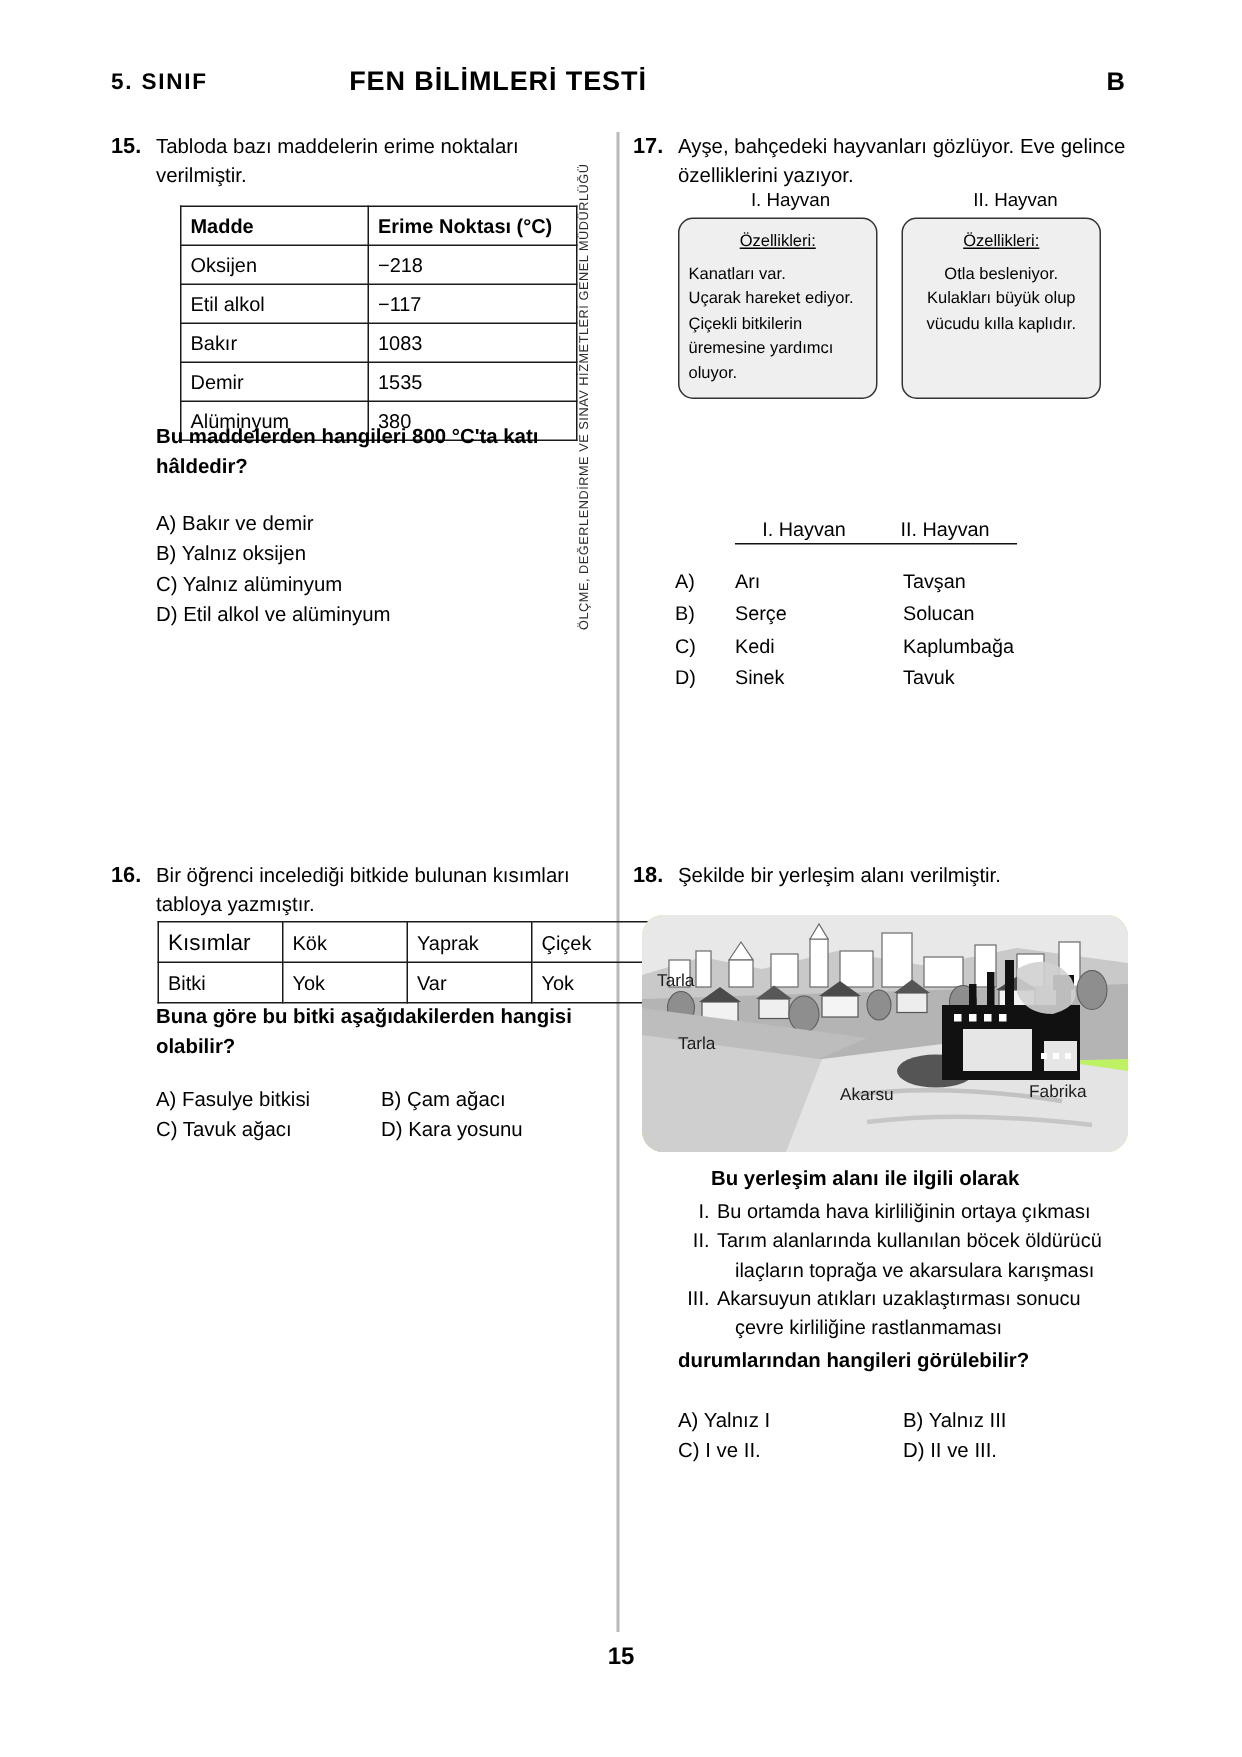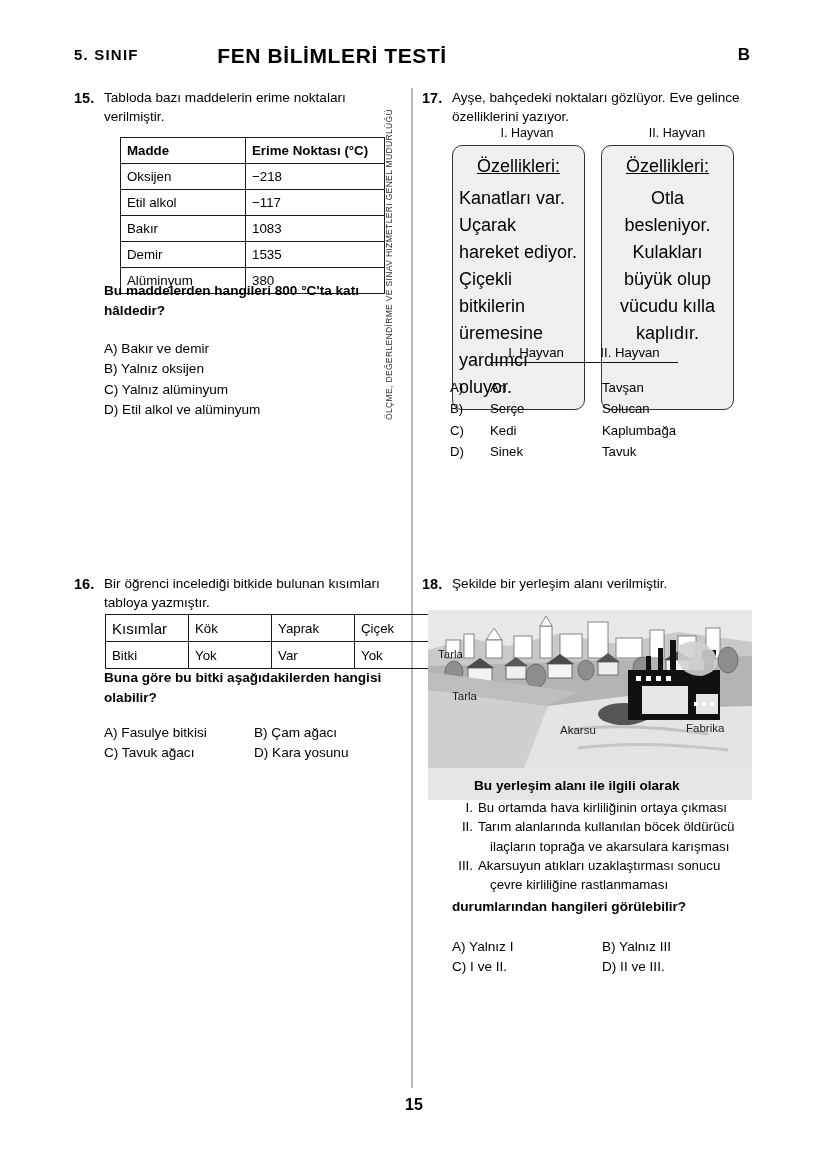--- a/index.html
+++ b/index.html
@@ -27,21 +27,21 @@
     font-size: 15px;
     font-weight: bold;
     letter-spacing: 1.2px;
   }
   .hdr-title {
     position: absolute;
     left: 0;
     top: 44px;
     width: 664px;
     text-align: center;
-    font-size: 21px;
+    font-size: 18px;
     font-weight: bold;
     letter-spacing: 0.6px;
   }
   .hdr-booklet {
     position: absolute;
     right: 78px;
     top: 45px;
     font-size: 17px;
     font-weight: bold;
   }
@@ -141,21 +141,21 @@
   .box-labels div { width: 150px; text-align: center; }
   .boxes { display: flex; margin-top: 5px; }
   .fbox {
     width: 133px;
     min-height: 95px;
     border: 1.6px solid #333;
     border-radius: 10px;
     background: #efefef;
     padding: 7px 6px 8px 6px;
     box-sizing: border-box;
-    font-size: 18px;
+    font-size: 11px;
     line-height: 1.5;
   }
   .fbox.second { margin-left: 16px; text-align: center; }
   .fbox .cap {
     text-decoration: underline;
     text-align: center;
     display: block;
     margin-bottom: 5px;
   }
 
@@ -174,23 +174,24 @@
   }
   .matrix .mhead .h1 { width: 92px; display: inline-block; text-align: center; }
   .matrix .mhead .h2 { width: 96px; display: inline-block; text-align: center; }
 
   
   .illus {
     position: absolute;
     left: 428px;
     top: 610px;
     width: 324px;
-    height: 190px;
+    height: 158px;
     overflow: hidden;
-    background: #e5e5e5;
+    background: #bef264;
+    border-radius: 14px;
   }
   .illus svg { display: block; }
   .ill-label {
     position: absolute;
     font-size: 11.5px;
     color: #1d1d1d;
   }
 
   
   .roman {
@@ -304,21 +305,21 @@
     </div>
     <div>
       <div>B) Çam ağacı</div>
       <div>D) Kara yosunu</div>
     </div>
   </div>
 
   <div class="q" style="left:422px; top:88px; width:340px;">
     <div class="q-head">
       <div class="q-num">17.</div>
-      <div class="q-text">Ayşe, bahçedeki noktaları gözlüyor. Eve gelince özelliklerini yazıyor.</div>
+      <div class="q-text">Ayşe, bahçedeki hayvanları gözlüyor. Eve gelince özelliklerini yazıyor.</div>
     </div>
   </div>
 
   <div class="box-wrap">
     <div class="box-labels">
       <div>I. Hayvan</div>
       <div>II. Hayvan</div>
     </div>
     <div class="boxes">
       <div class="fbox">

